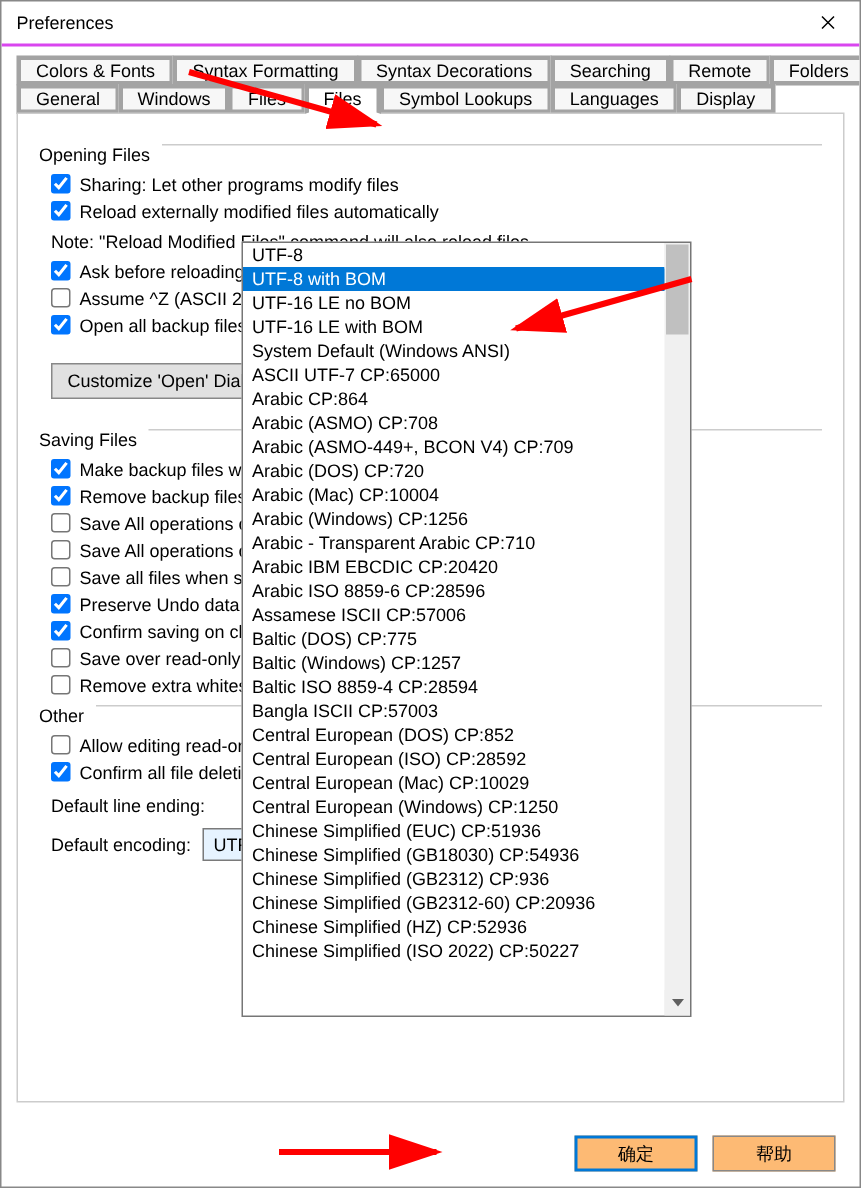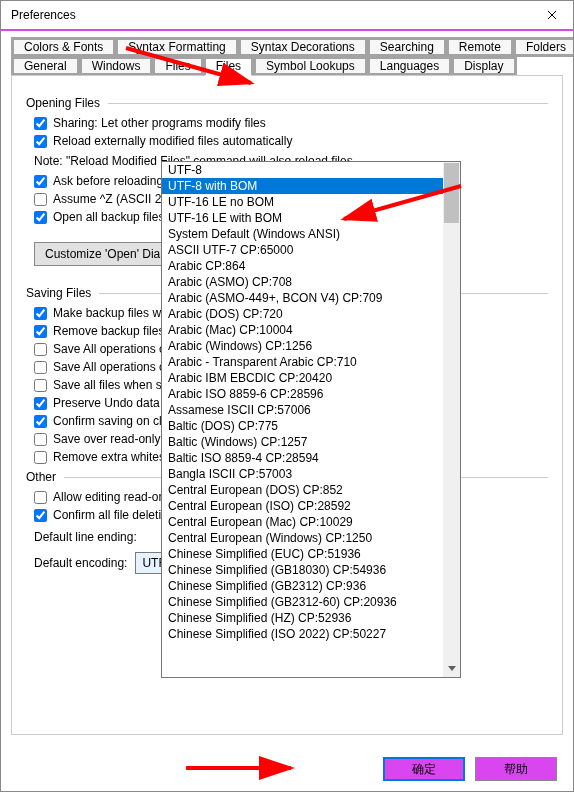--- a/index.html
+++ b/index.html
@@ -8,24 +8,24 @@
     .titlebar { height: 30px; display: flex; align-items: center; justify-content: space-between; padding: 0 0 0 10px; border-bottom: 2px solid #d946ef; }
     .titlebar span { font-size: 12px; }
     .close-btn { width: 42px; height: 29px; display: flex; align-items: center; justify-content: center; cursor: pointer; }
 
     .tabs-container { padding: 6px 10px 0 10px; }
     .tab-row { display: flex; }
     .tab { padding: 0 10px; border: 3px solid #a3a3a3; background: #f7f7f7; cursor: pointer; margin-right: -1px; margin-bottom: -1px; white-space: nowrap; font-size: 12px; }
     .tab.active { background: #fff; border-bottom: 1px solid #fff; position: relative; z-index: 2; }
     .tab-content { border: 1px solid #ccc; padding: 14px 14px 10px 14px; min-height: 660px; position: relative; }
 
-    .group-label { font-size: 12px; display: flex; align-items: center; margin: 6px 0; }
+    .group-label { font-size: 12px; display: flex; align-items: flex-start; margin: 6px 0; }
     .group-label .rule { flex: 1; height: 1px; background: #ccc; margin-left: 8px; }
 
-    .checkbox-row { display: flex; align-items: flex-end; margin: 4px 0 4px 8px; font-size: 12px; }
+    .checkbox-row { display: flex; align-items: flex-start; margin: 4px 0 4px 8px; font-size: 12px; }
     .checkbox-row input { margin-right: 6px; width: 13px; height: 13px; }
 
     .note { margin: 6px 0 6px 8px; font-size: 12px; }
 
     .customize-btn { margin: 14px 0 14px 8px; padding: 4px 10px; border: 1px solid #888; background: #e1e1e1; cursor: pointer; font-size: 12px; }
 
     .field-row { display: flex; align-items: center; margin: 8px 0 4px 8px; font-size: 12px; gap: 8px; }
     .field-row label { white-space: nowrap; }
     .combo { flex: 1; max-width: 300px; border: 1px solid #7a7a7a; background: #e6f3ff; height: 22px; display: flex; align-items: center; padding: 0 22px 0 6px; position: relative; cursor: pointer; font-size: 12px; }
     .combo::after { content: ""; position: absolute; right: 6px; top: 50%; margin-top: -2px; border-left: 4px solid transparent; border-right: 4px solid transparent; border-top: 5px solid #333; }
@@ -37,21 +37,21 @@
     .dd-scrollbar { position: absolute; right: 0; top: 0; width: 17px; height: 100%; background: #f0f0f0; }
     .dd-scrollbar .thumb { position: absolute; left: 1px; top: 1px; width: 15px; height: 60px; background: #c0c0c0; }
     .dd-scrollbar .arrow { position: absolute; left: 0; width: 17px; height: 17px; background: #f0f0f0; display: flex; align-items: center; justify-content: center; }
     .dd-scrollbar .arrow.up { top: 0; }
     .dd-scrollbar .arrow.down { bottom: 0; }
     .dd-scrollbar .arrow::before { content: ""; border-left: 4px solid transparent; border-right: 4px solid transparent; }
     .dd-scrollbar .arrow.up::before { border-bottom: 5px solid #606060; }
     .dd-scrollbar .arrow.down::before { border-top: 5px solid #606060; }
 
     .buttons { position: absolute; bottom: 10px; right: 16px; display: flex; gap: 10px; }
-    .btn { width: 82px; height: 24px; border: 1px solid #888; background: #d946ef; cursor: pointer; font-size: 12px; display: flex; align-items: center; justify-content: center; }
+    .btn { width: 82px; height: 24px; border: 1px solid #888; background: #fdba74; cursor: pointer; font-size: 12px; display: flex; align-items: center; justify-content: center; }
     .btn.default { border: 2px solid #0078d7; }
 
     .red-arrow { position: absolute; pointer-events: none; z-index: 20; }
   </style>
 </head>
 <body>
 
 <div class="titlebar">
   <span>Preferences</span>
   <div class="close-btn">

